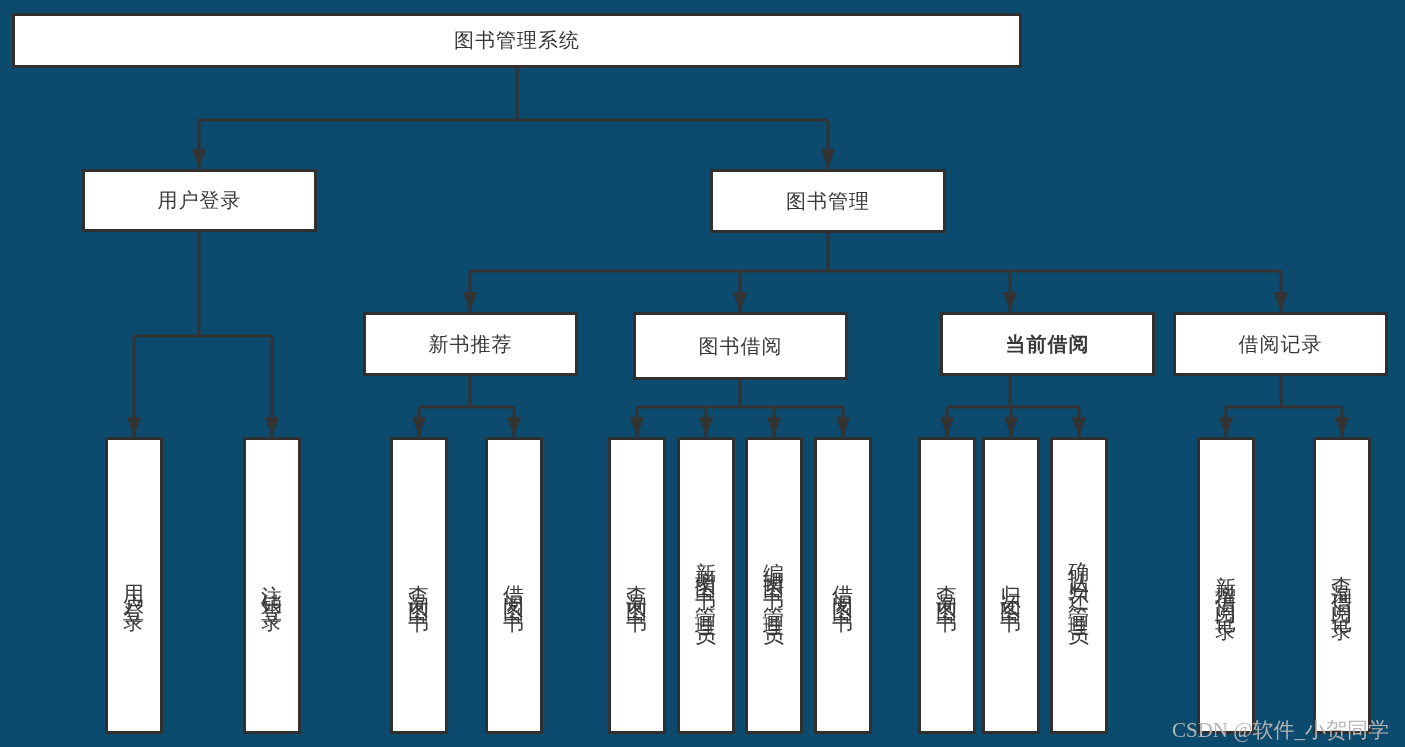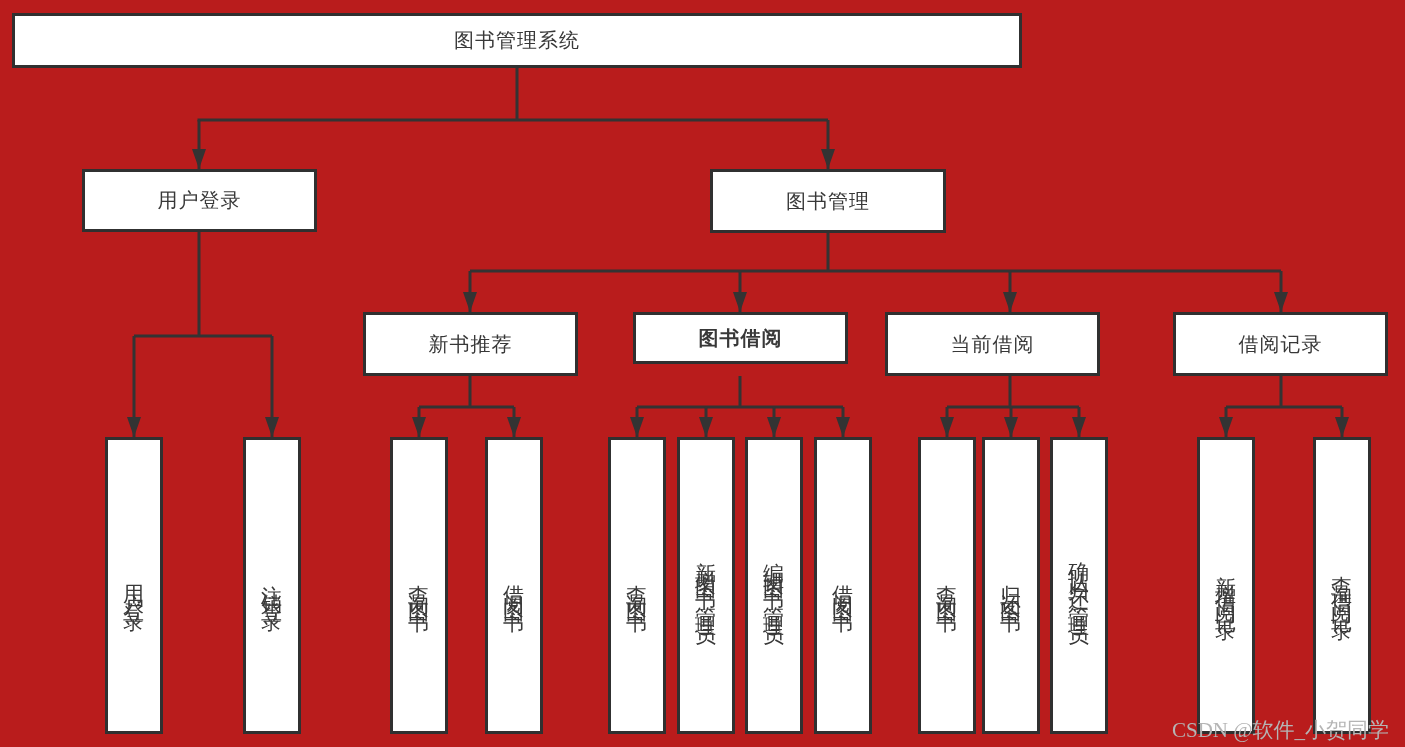--- a/index.html
+++ b/index.html
@@ -5,21 +5,21 @@
   html, body {
     margin: 0;
     padding: 0;
     background: #ffffff;
     font-family: "Liberation Sans", "DejaVu Sans", sans-serif;
   }
   .diagram {
     position: relative;
     width: 1405px;
     height: 747px;
-    background: #b91c1c;
+    background: #0c4a6e;
     overflow: hidden;
   }
   .connectors {
     position: absolute;
     left: 0;
     top: 0;
     z-index: 1;
   }
   .box {
     position: absolute;
@@ -45,22 +45,22 @@
     color: #383838;
     line-height: 1;
   }
   
   .p-root { left: 12px;  top: 13px;  width: 1010px; height: 55px; }
   
   .p-l2a  { left: 82px;  top: 169px; width: 235px; height: 63px; }
   .p-l2b  { left: 710px; top: 169px; width: 236px; height: 64px; }
   
   .p-l3a  { left: 363px;  top: 312px; width: 215px; height: 64px; }
-  .p-l3b  { left: 633px;  top: 312px; width: 215px; height: 52px; font-weight: bold; }
-  .p-l3c  { left: 885px;  top: 312px; width: 215px; height: 64px; }
+  .p-l3b  { left: 633px;  top: 312px; width: 215px; height: 68px; }
+  .p-l3c  { left: 940px;  top: 312px; width: 215px; height: 64px; font-weight: bold; }
   .p-l3d  { left: 1173px; top: 312px; width: 215px; height: 64px; }
   
   .leaf { top: 437px; width: 58px; height: 297px; border-width: 3px; }
   .p-lf1  { left: 105px;  }
   .p-lf2  { left: 243px;  }
   .p-lf3  { left: 390px;  }
   .p-lf4  { left: 485px;  }
   .p-lf5  { left: 608px;  }
   .p-lf6  { left: 677px;  }
   .p-lf7  { left: 745px;  }

